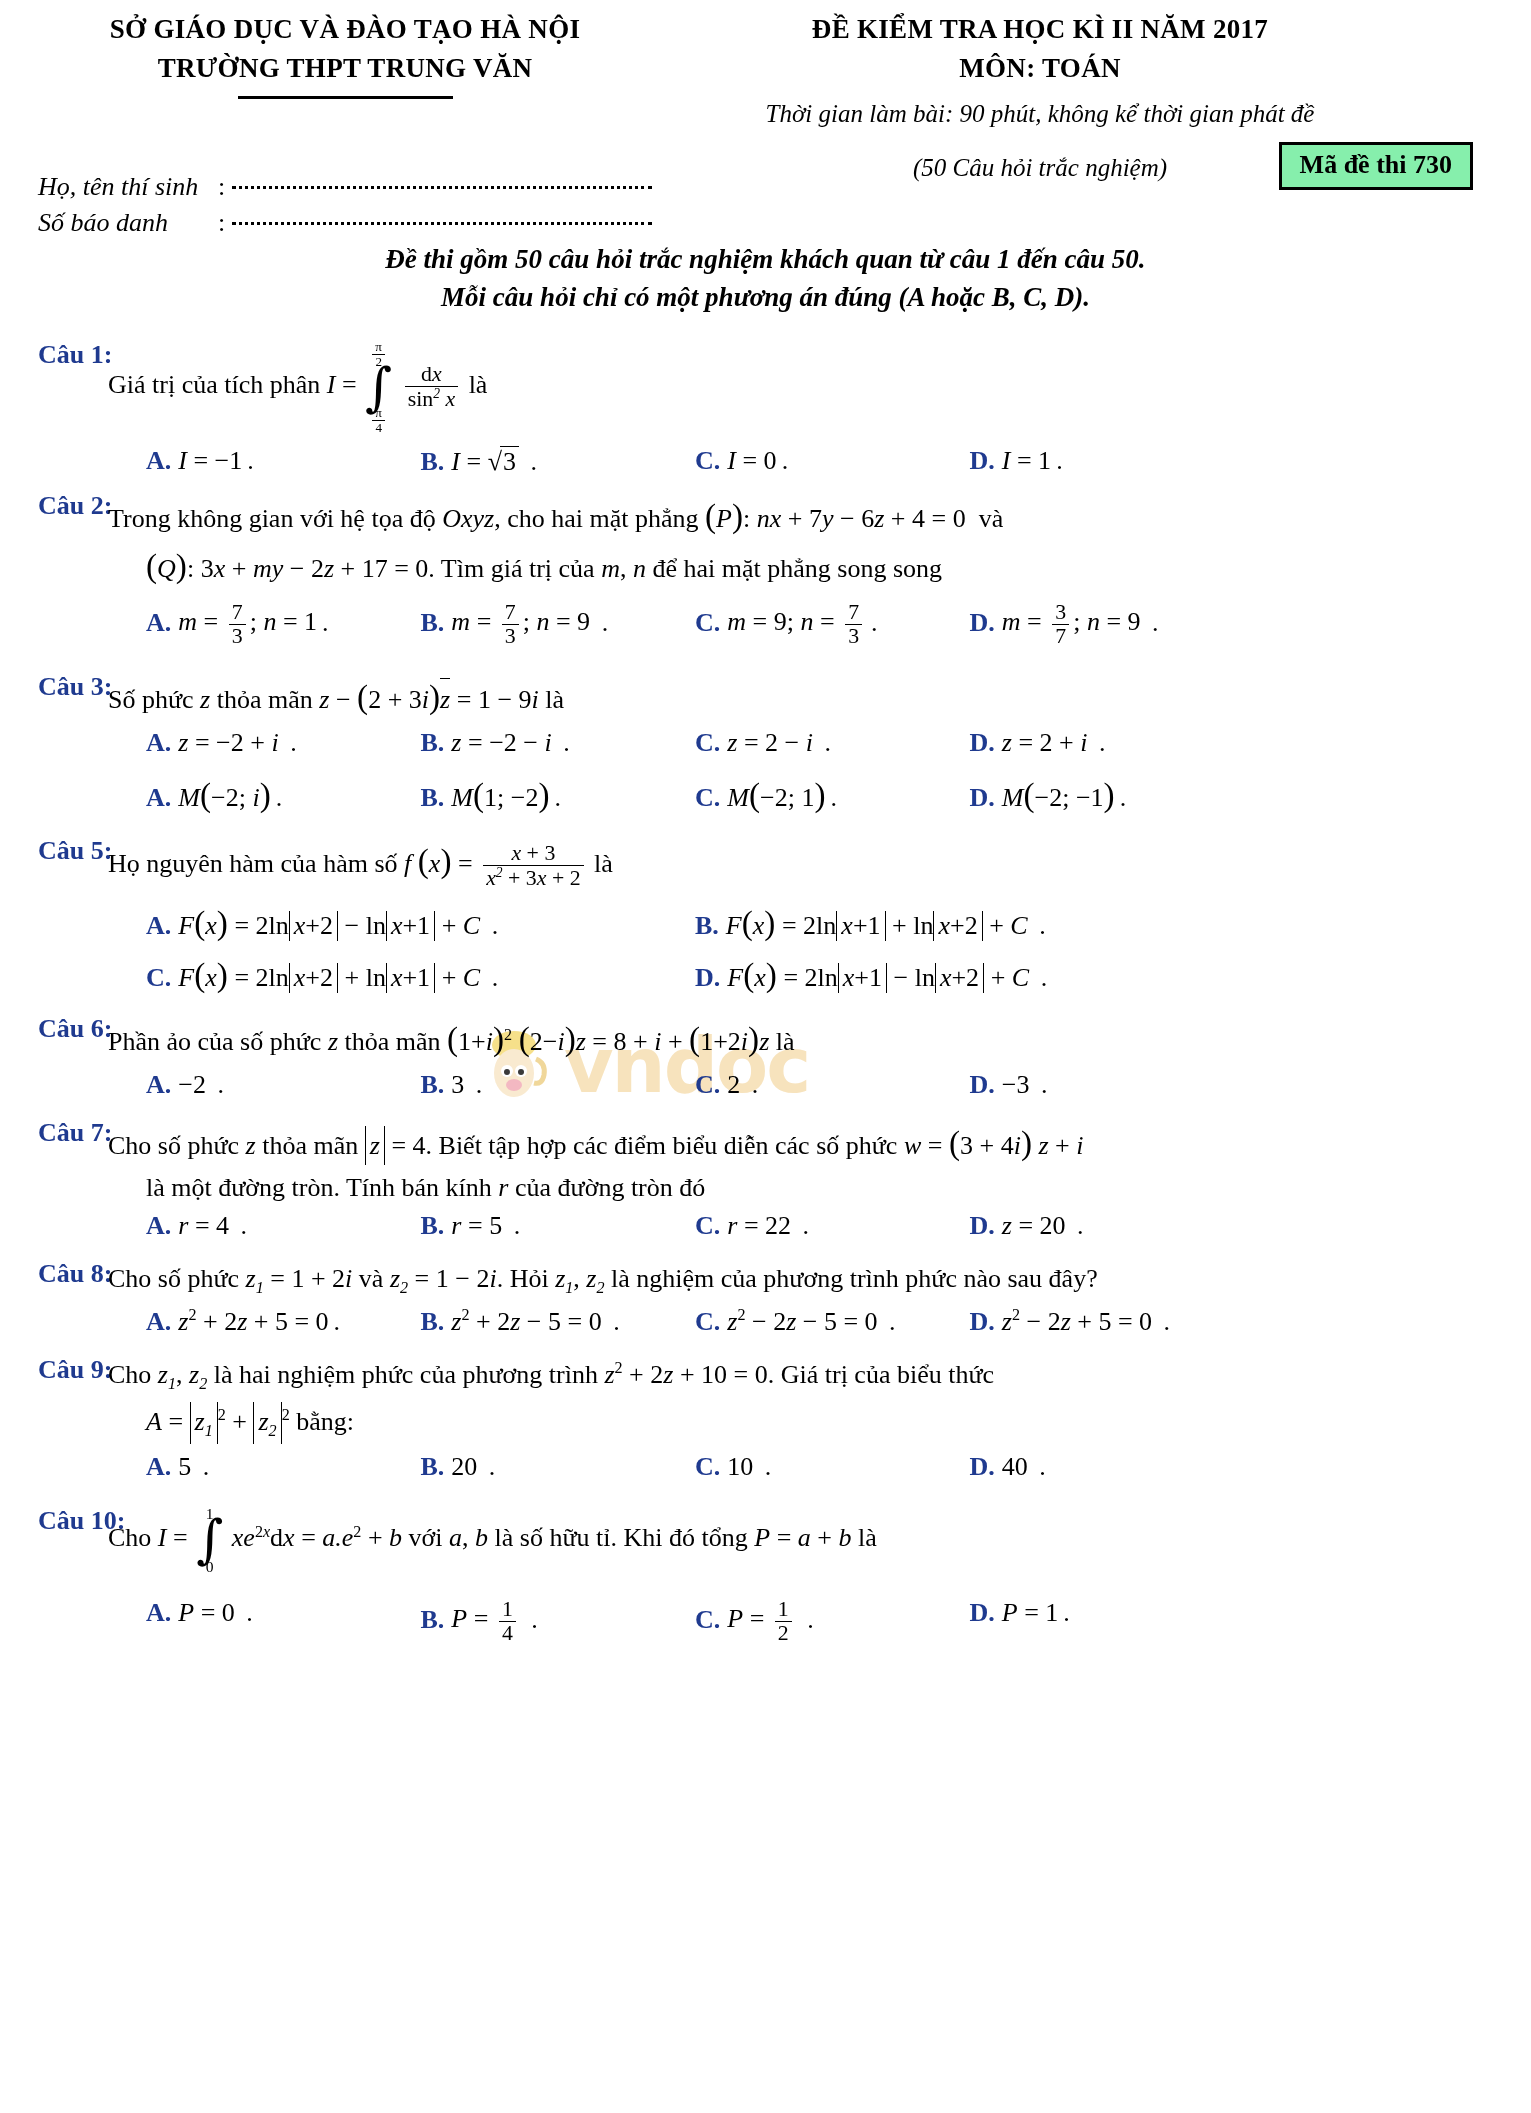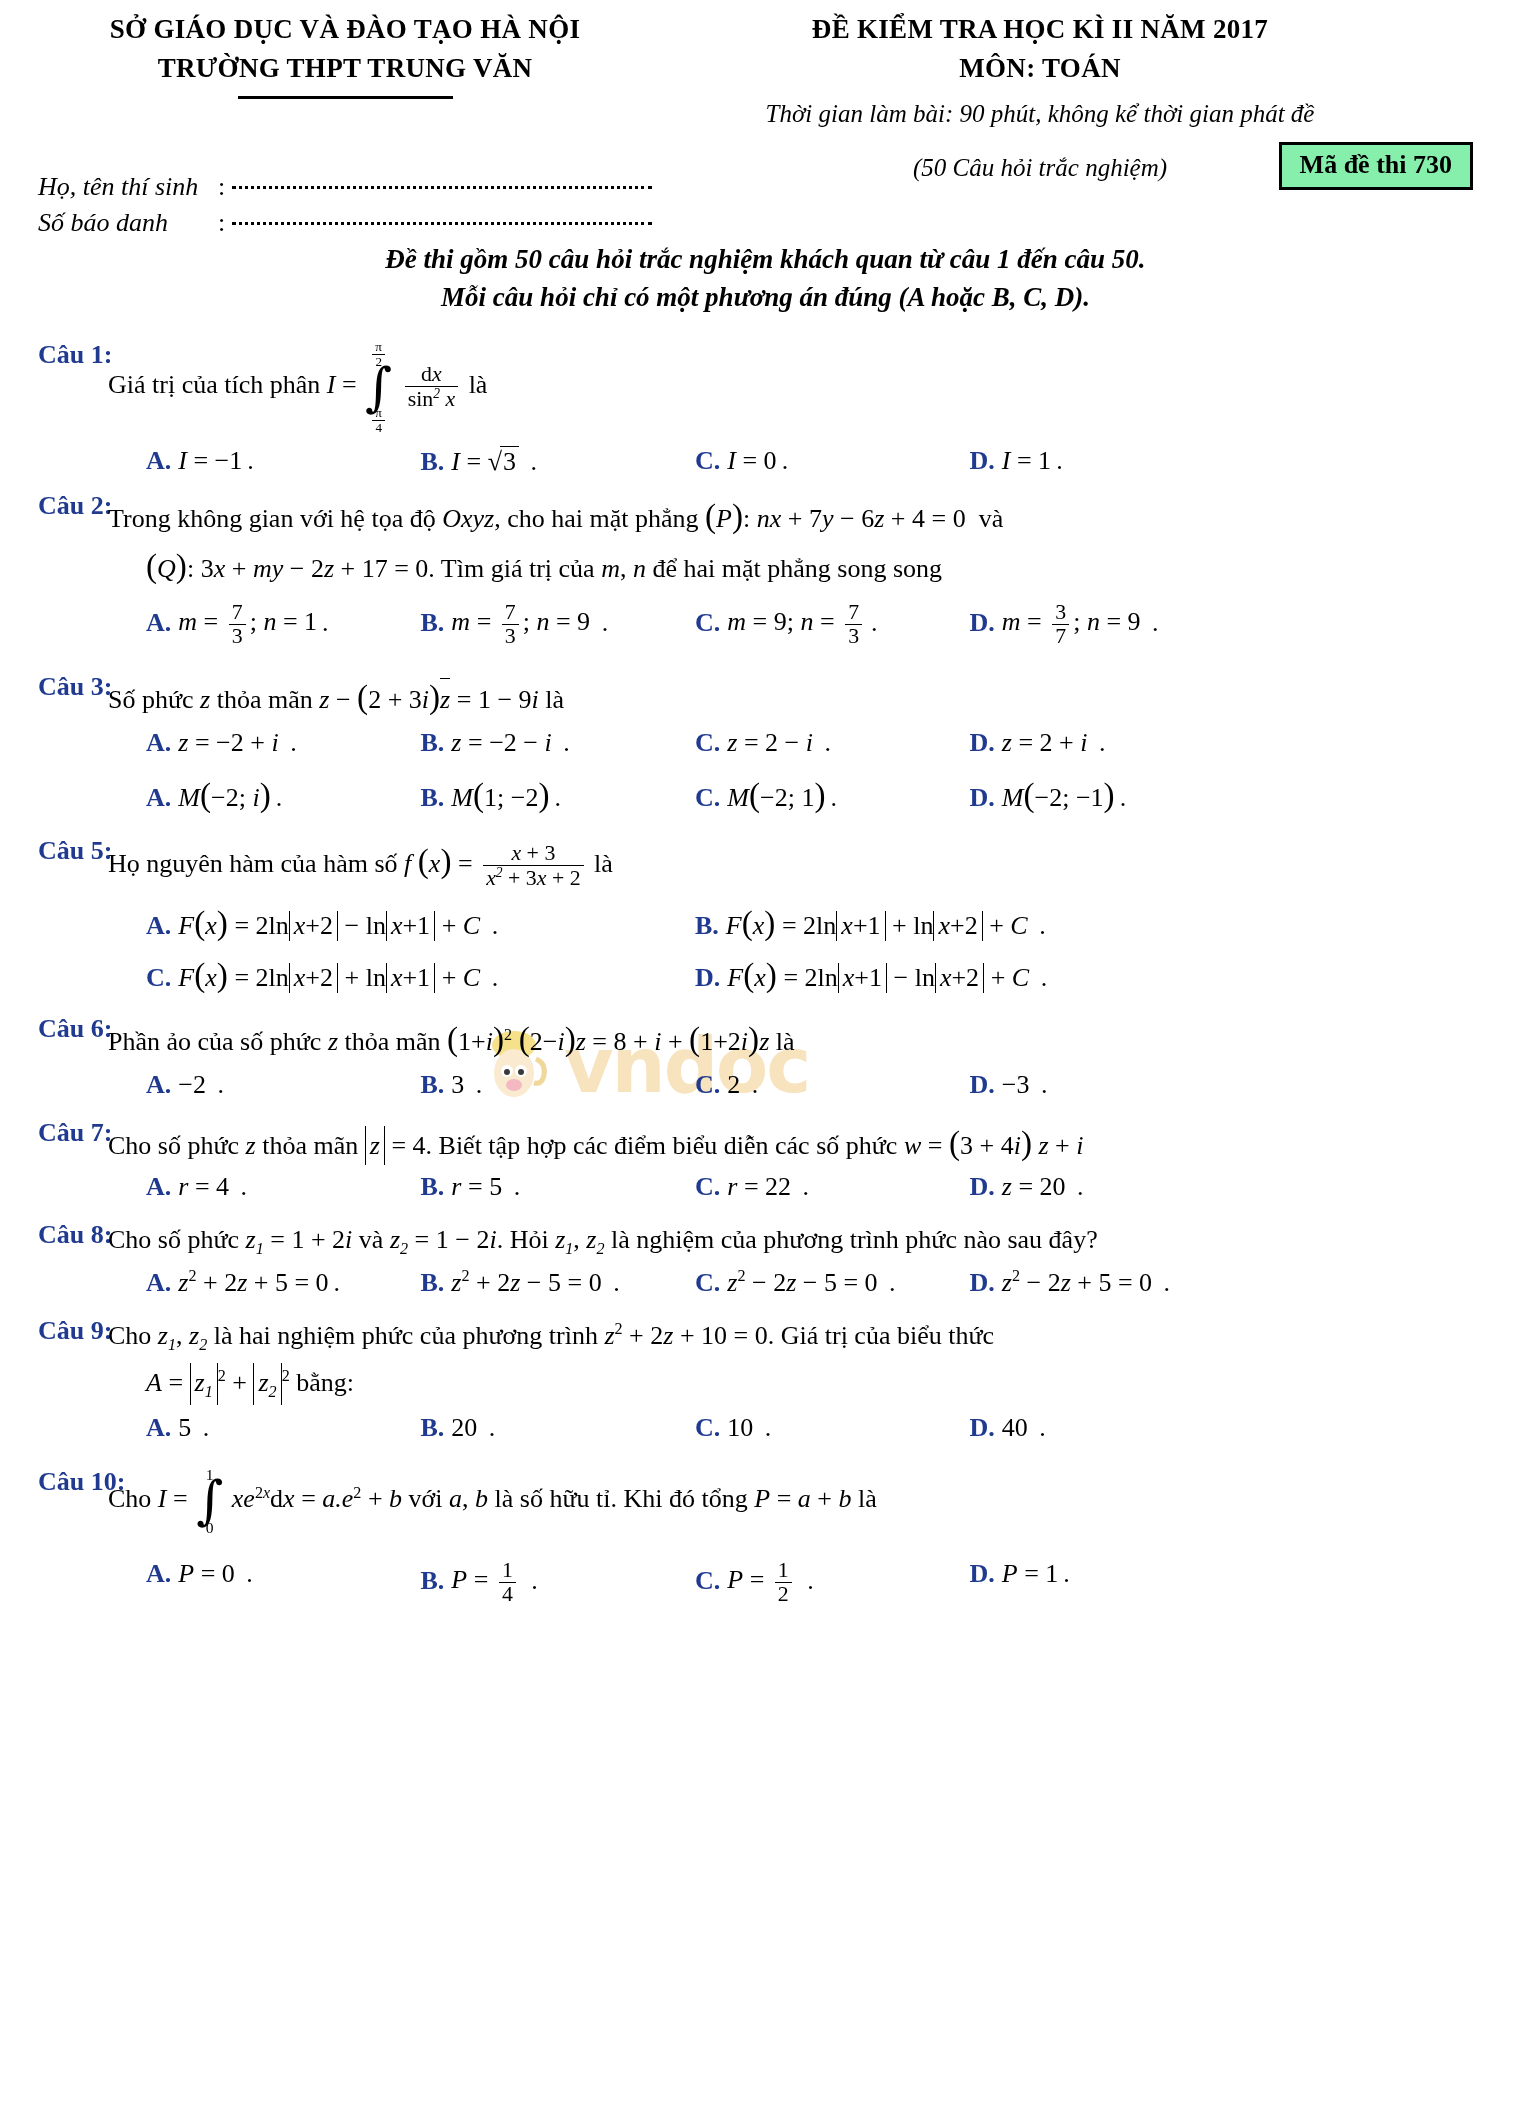--- a/index.html
+++ b/index.html
@@ -352,20 +352,23 @@
       </div>
     </div>
 
     <div class="q" style="margin-top:18px;">
       <div class="q-head">
         <div class="q-label">Câu 7:</div>
         <div class="q-body just">
           Cho số phức <span class="m">z</span> thỏa mãn <span class="abs"><span class="m">z</span></span> = 4. Biết tập hợp các điểm biểu diễn các số phức <span class="m">w</span> = <span class="big">(</span>3 + 4<span class="m">i</span><span class="big">)</span> <span class="m">z</span> + <span class="m">i</span>
         </div>
       </div>
+      <div class="q-cont">
+        là một đường tròn. Tính bán kính <span class="m">r</span> của đường tròn đó
+      </div>
       <div class="opts" style="margin-top:4px;">
         <div class="opt opt4">
             <span class="olab">A.</span>
             <span><span class="m">r</span> = 4 <span class="per">.</span></span>
           </div>
         <div class="opt opt4">
             <span class="olab">B.</span>
             <span><span class="m">r</span> = 5 <span class="per">.</span></span>
           </div>
         <div class="opt opt4">

